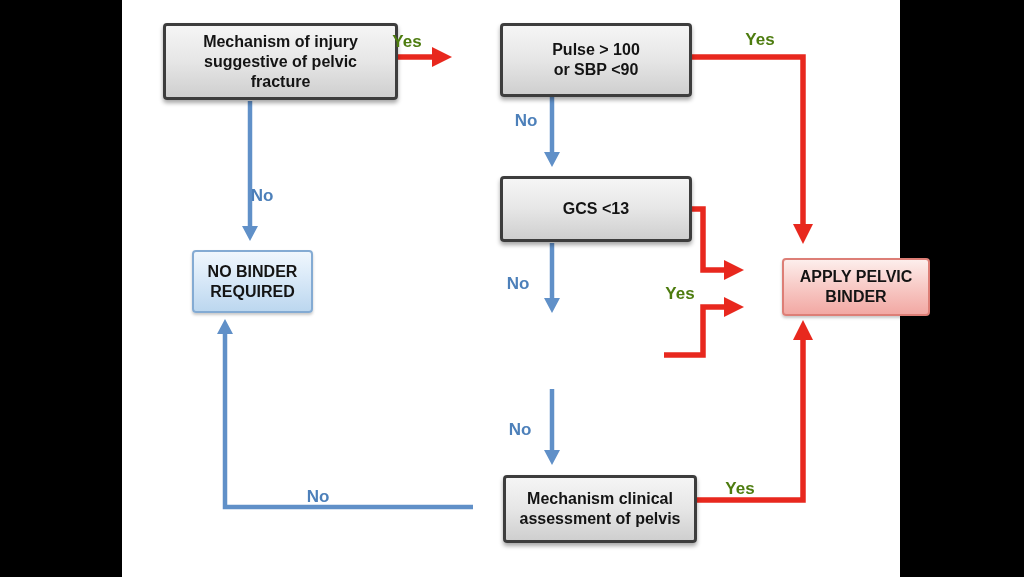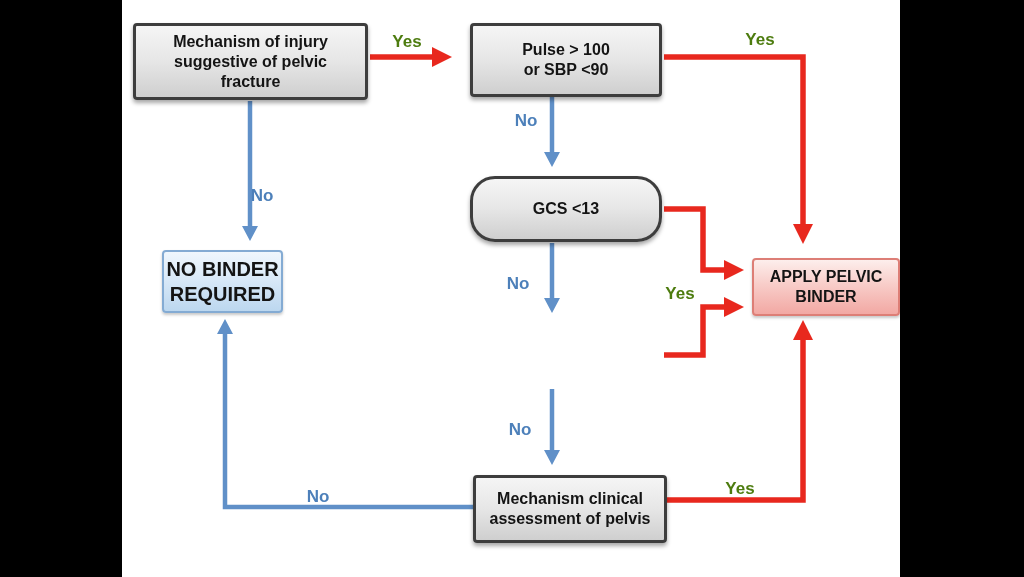--- a/index.html
+++ b/index.html
@@ -22,32 +22,33 @@
   }
   .node {
     position: absolute;
     display: flex; flex-direction: column;
     justify-content: center; align-items: center;
     text-align: center;
     font-weight: bold;
     color: #141414;
     border-radius: 4px;
     line-height: 1.25;
+    margin-left: 30px;
   }
   .node.gray {
     background: linear-gradient(#f5f5f5 0%, #e6e6e6 50%, #cfcfcf 100%);
     border: 3px solid #3d3d3d;
     box-shadow: 0 3px 4px rgba(0,0,0,0.35);
     font-size: 16px;
   }
   .node.blue {
     background: linear-gradient(#f0f7fd 0%, #d9e9f8 45%, #bcd7ef 100%);
     border: 2px solid #84abd3;
     box-shadow: 0 2px 3px rgba(0,0,0,0.22);
-    font-size: 20px;
+    font-size: 16px;
   }
   .node.pink {
     background: linear-gradient(#fdeeec 0%, #f8cdc9 45%, #f2a8a3 100%);
     border: 2px solid #dd7e76;
     box-shadow: 0 2px 3px rgba(0,0,0,0.22);
     font-size: 16px;
   }
   .elabel {
     position: absolute;
     transform: translate(-50%, -50%);
@@ -90,21 +91,21 @@
     <div>Mechanism of injury</div>
     <div>suggestive of pelvic</div>
     <div>fracture</div>
   </div>
 
   <div class="node gray" style="left:348px; top:23px; width:192px; height:74px;">
     <div>Pulse &gt; 100</div>
     <div>or SBP &lt;90</div>
   </div>
 
-  <div class="node gray" style="left:348px; top:176px; width:192px; height:66px;border-radius:25px;">
+  <div class="node gray" style="left:348px; top:176px; width:192px; height:66px;">
     <div>GCS &lt;13</div>
   </div>
 
 
   <div class="node gray" style="left:351px; top:475px; width:194px; height:68px;">
     <div>Mechanism clinical</div>
     <div>assessment of pelvis</div>
   </div>
 
   <div class="node blue" style="left:40px; top:250px; width:121px; height:63px;">

